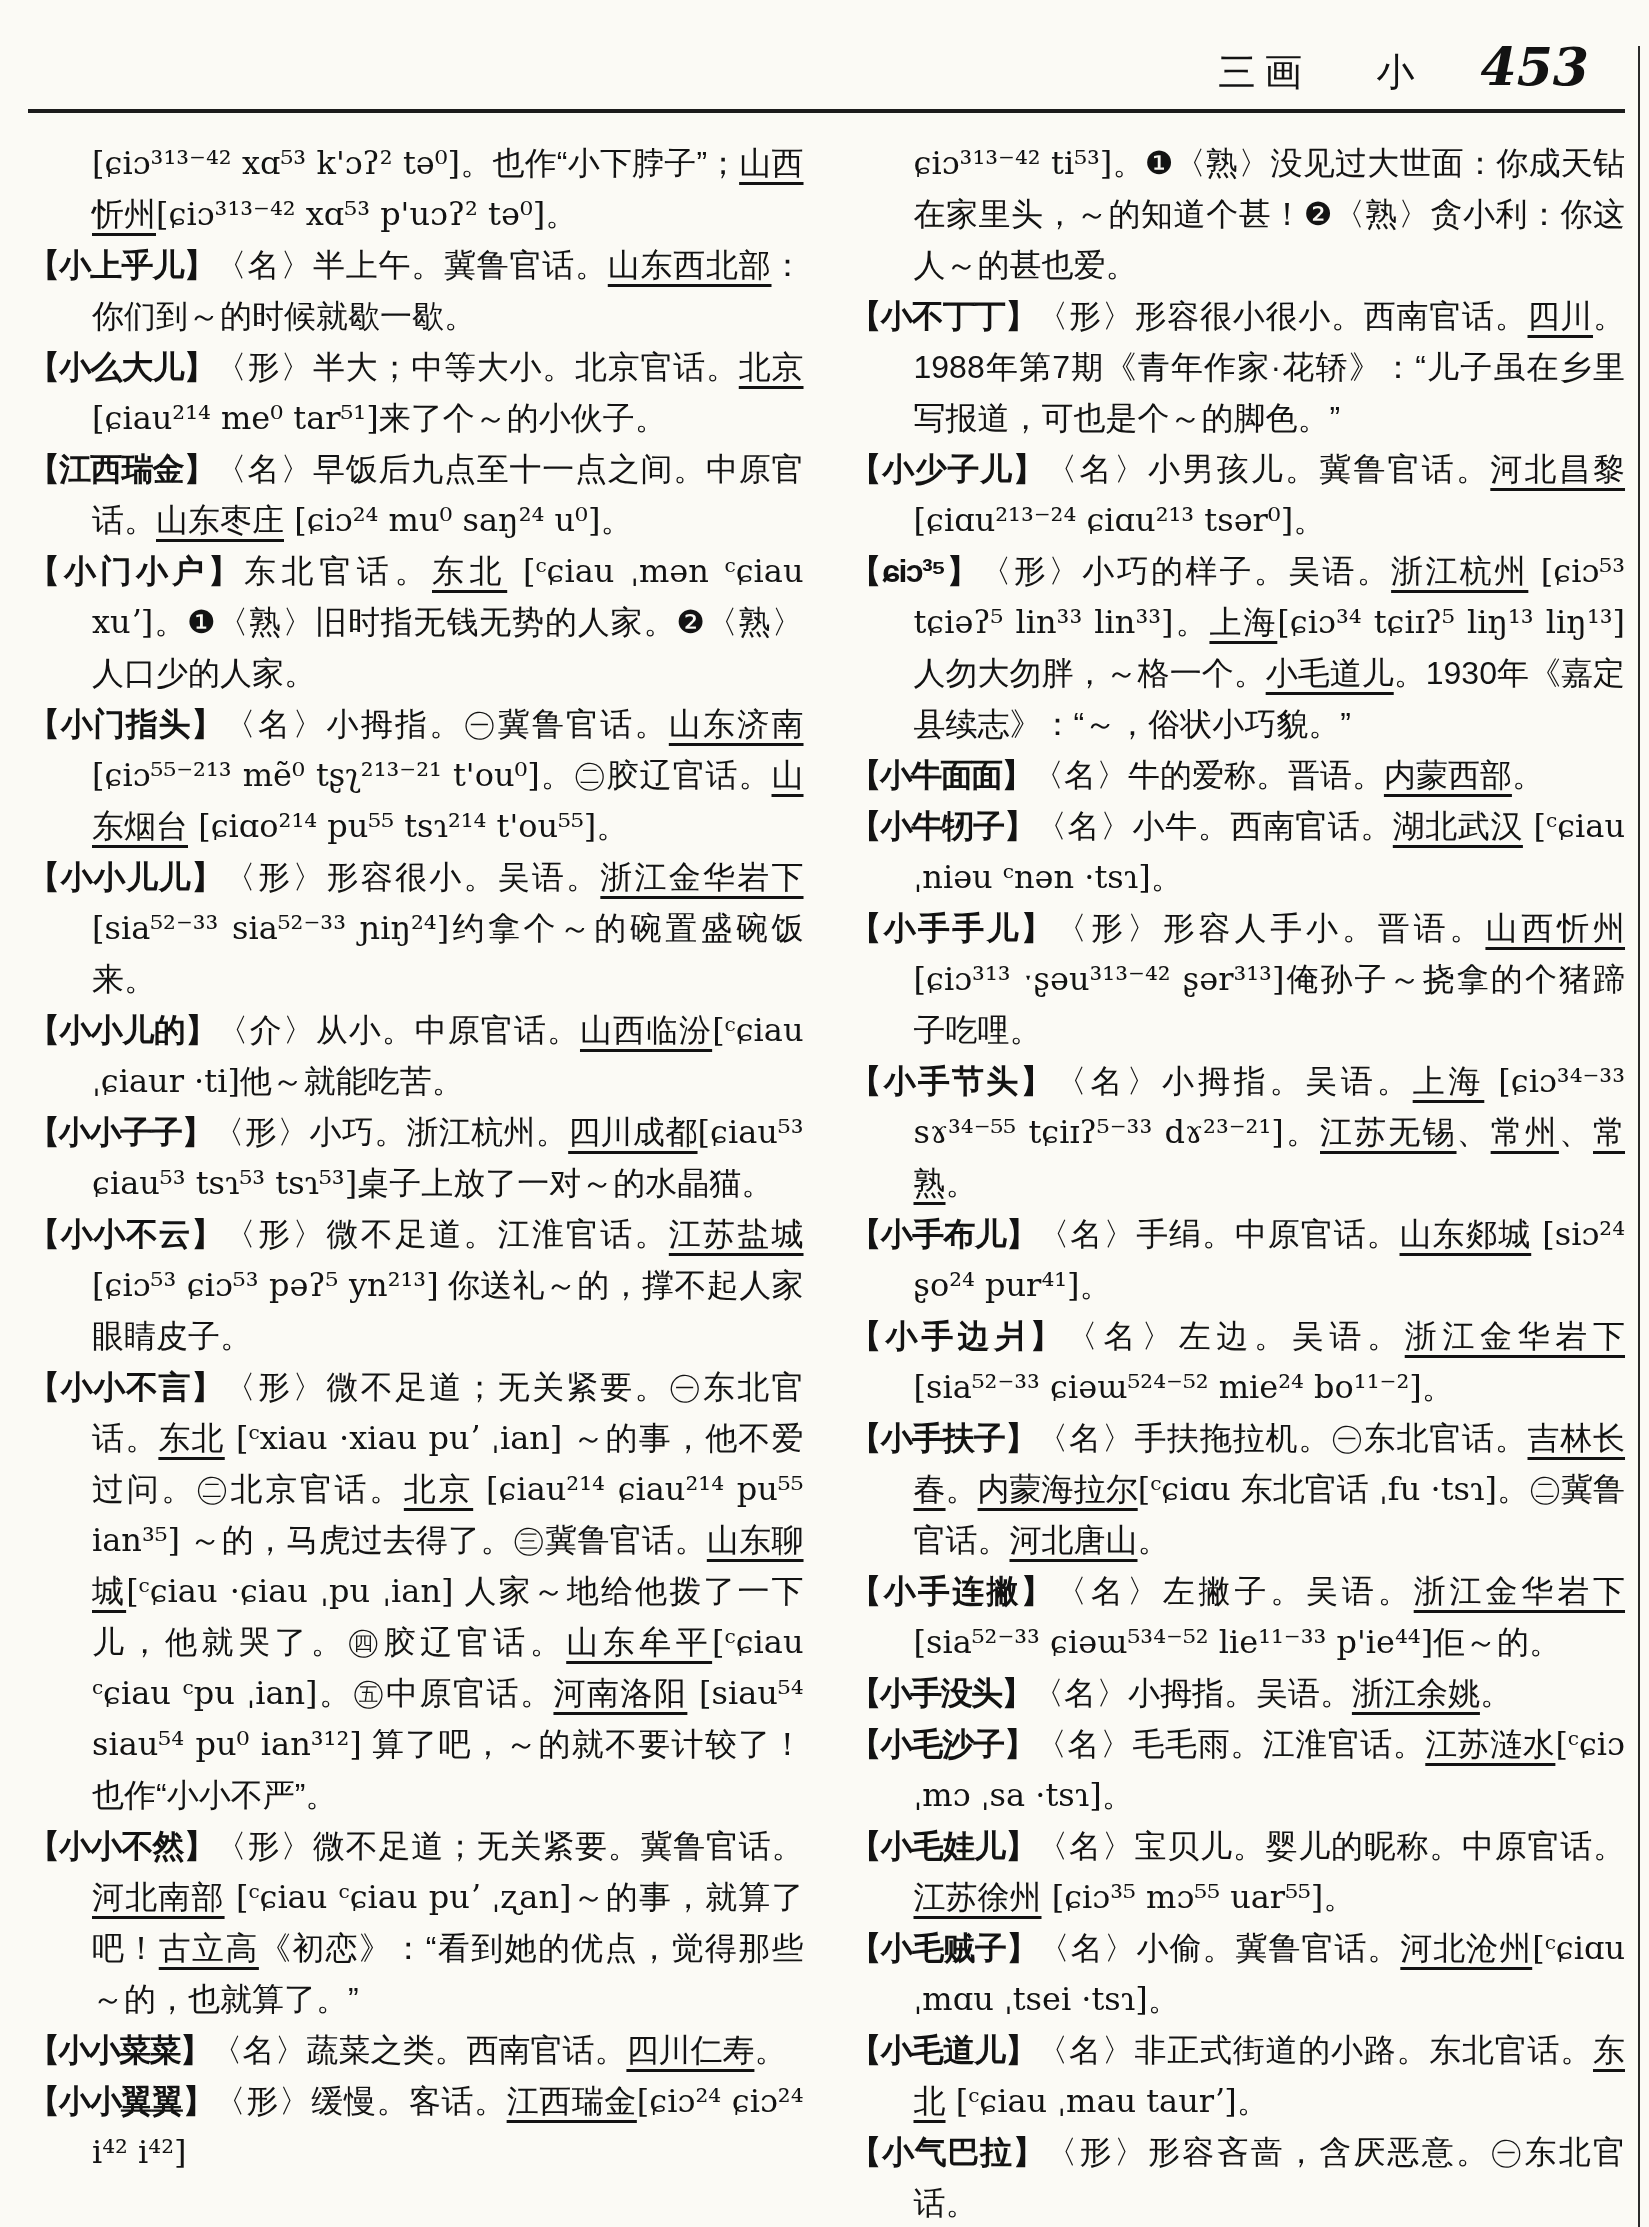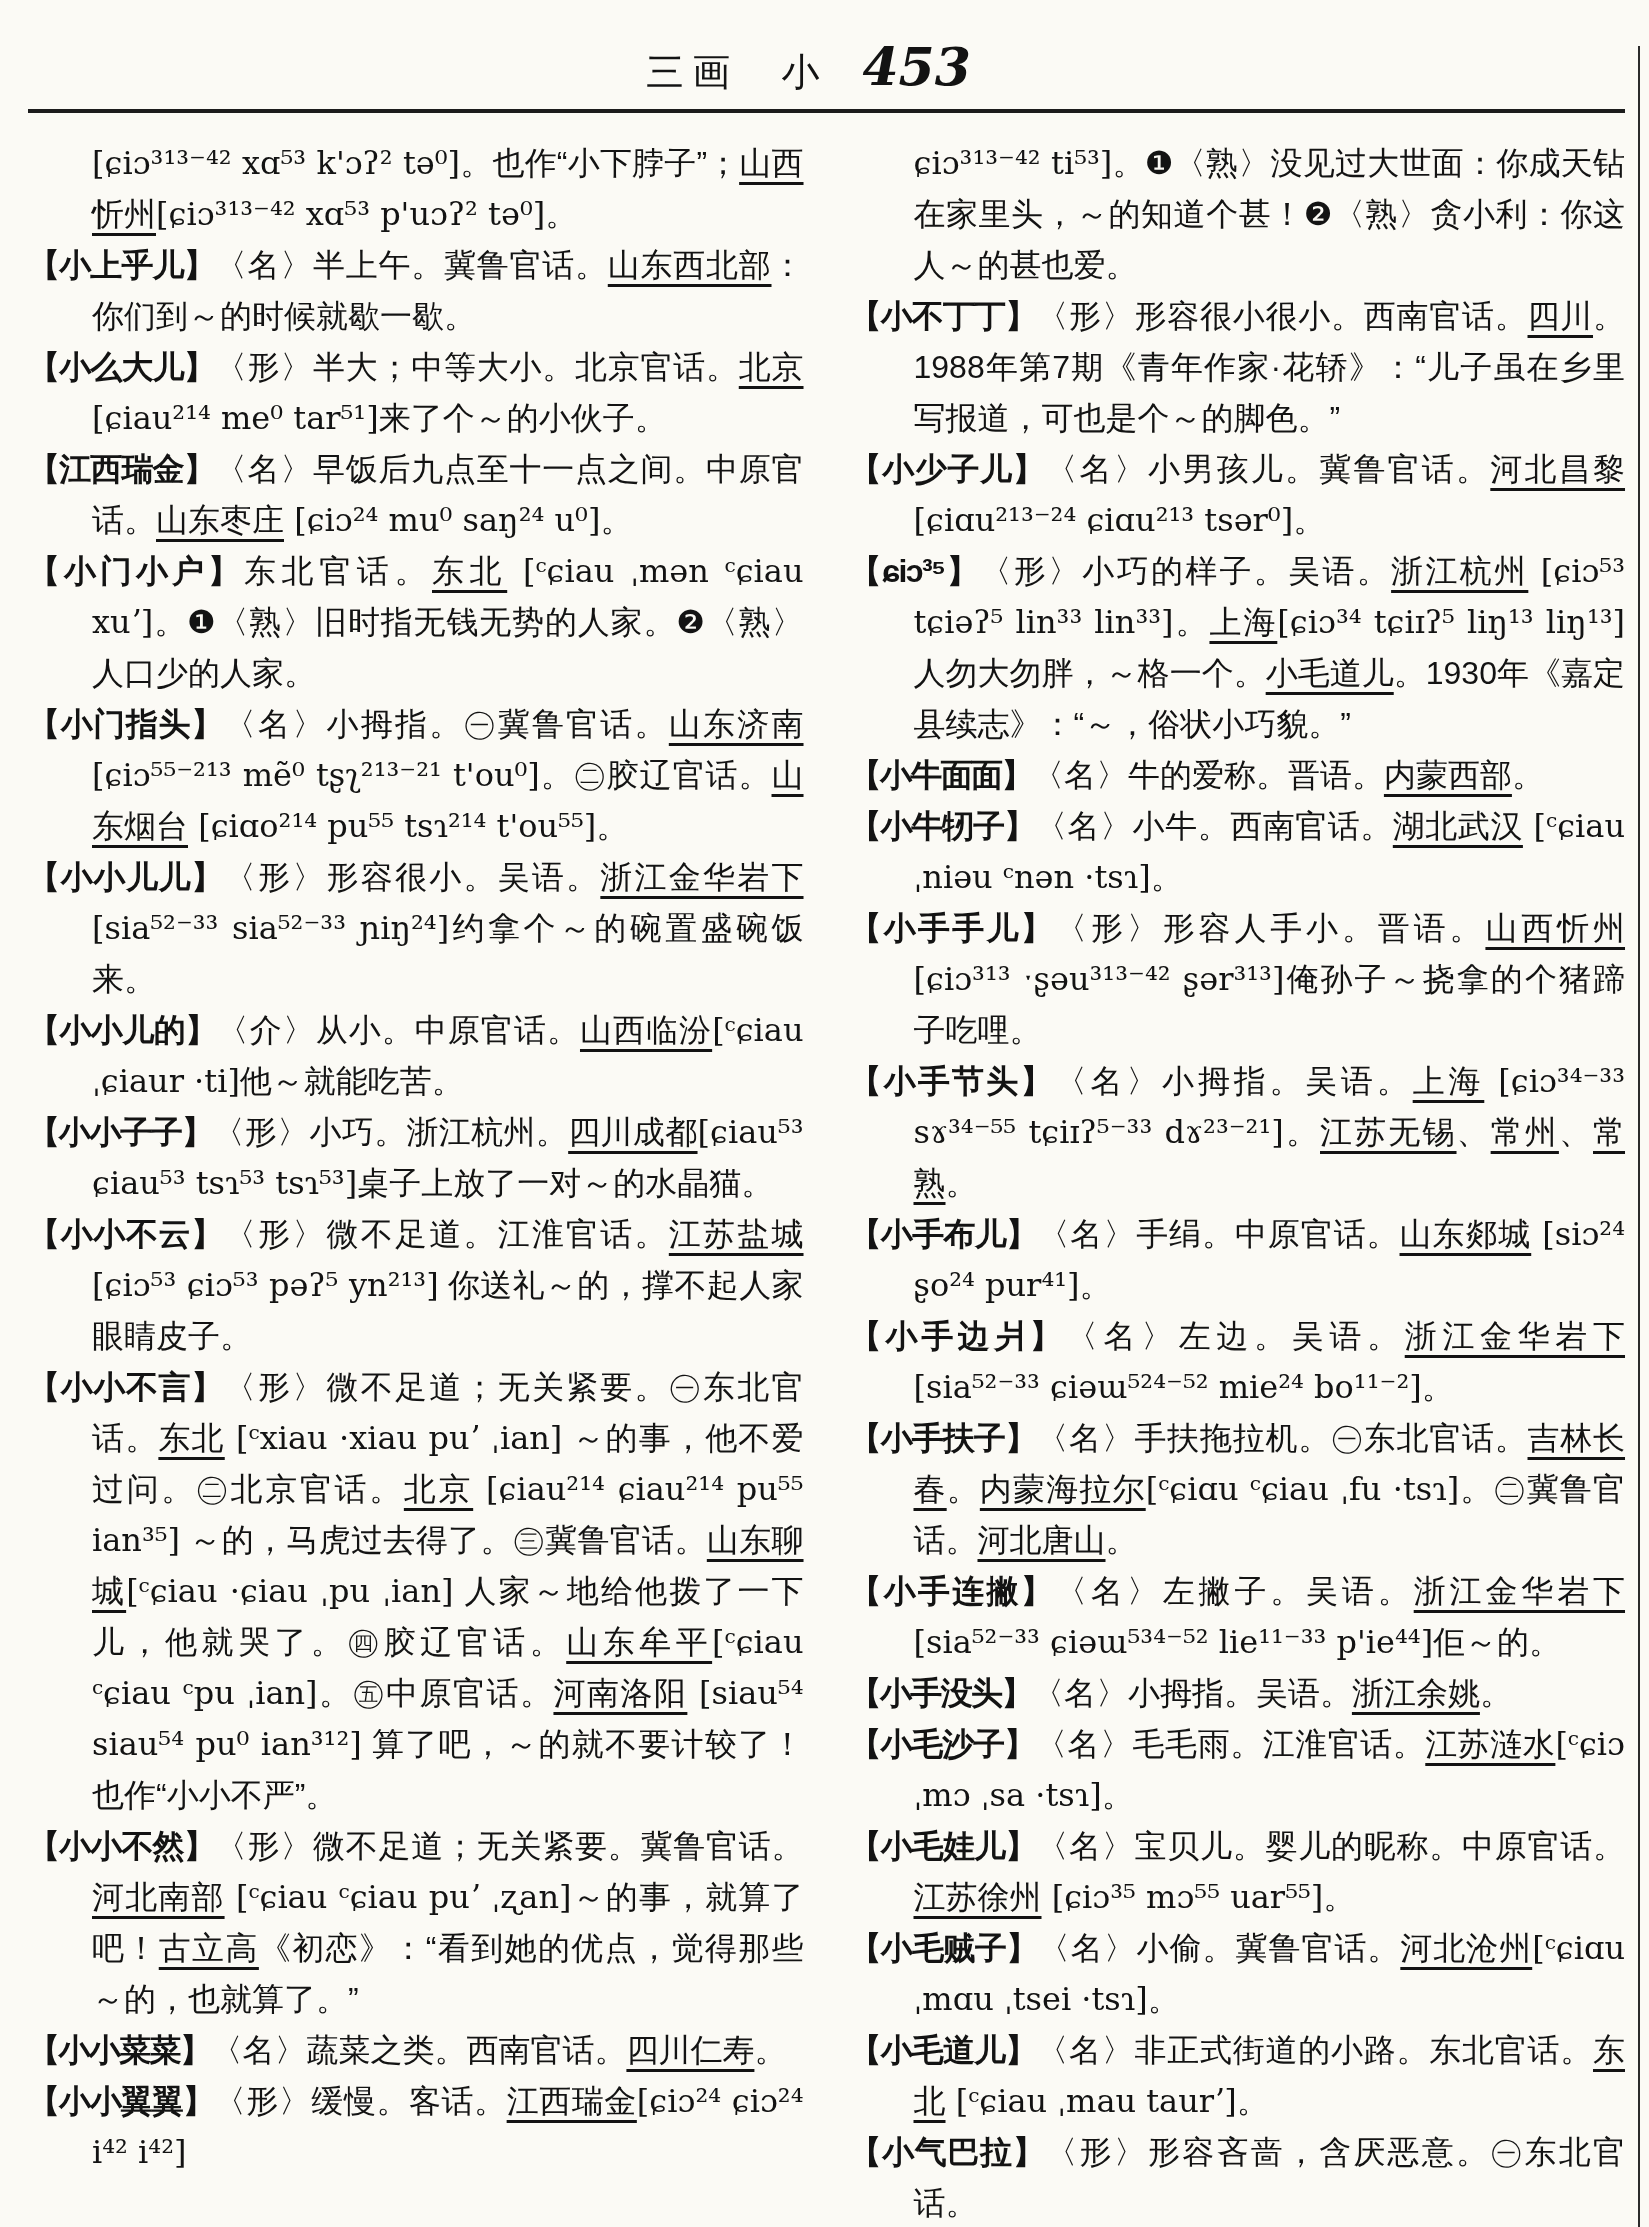--- a/index.html
+++ b/index.html
@@ -4,21 +4,21 @@
 <style>
   html,body{margin:0;padding:0;}
   body{
     width:1650px;height:2227px;
     background:#fbfaf5;color:#131313;
     font-family:"Liberation Sans",sans-serif;
     overflow:hidden;
   }
   .page{position:relative;width:100%;height:100%;box-sizing:border-box;padding:20px 25px 0 28px;}
   .header{
-    display:flex;justify-content:center;align-items:baseline;gap:43px;
+    display:flex;justify-content:flex-end;align-items:baseline;gap:66px;
     padding-right:36px;margin-top:16.5px;font-size:38px;line-height:1.15;
   }
   .sec{letter-spacing:8.2px;font-weight:500;}
   .rad{letter-spacing:0;}
   .pagenum{font-family:"DejaVu Serif",serif;font-style:italic;font-weight:bold;font-size:52px;}
   .rule{height:3.3px;background:#1c1c1c;margin-top:13.2px;}
   .cols{display:flex;gap:46px;margin-top:25px;}
   .col{flex:1 1 0;min-width:0;}
   .entry{
     margin:0;font-size:32px;line-height:51px;text-align:justify;
@@ -62,21 +62,21 @@
         <p class="entry cont"><span class="ipa">ɕiɔ³¹³⁻⁴² ti⁵³]</span><span class="zh">。❶〈熟〉没见过大世面：你成天钻在家里头，～的知道个甚！❷〈熟〉贪小利：你这人～的甚也爱。</span></p>
         <p class="entry"><span class="head">【小不丁丁】</span><span class="zh">〈形〉形容很小很小。西南官话。</span><span class="under">四川</span><span class="zh">。1988年第7期《青年作家·花轿》：“儿子虽在乡里写报道，可也是个～的脚色。”</span></p>
         <p class="entry"><span class="head">【小少子儿】</span><span class="zh">〈名〉小男孩儿。冀鲁官话。</span><span class="under">河北昌黎</span><span class="ipa"> [ɕiɑu²¹³⁻²⁴ ɕiɑu²¹³ tsər⁰]</span><span class="zh">。</span></p>
         <p class="entry"><span class="head">【ɕiɔ³⁵】</span><span class="zh">〈形〉小巧的样子。吴语。</span><span class="under">浙江杭州</span><span class="ipa"> [ɕiɔ⁵³ tɕiəʔ⁵ lin³³ lin³³]</span><span class="zh">。</span><span class="under">上海</span><span class="ipa">[ɕiɔ³⁴ tɕiɪʔ⁵ liŋ¹³ liŋ¹³]</span><span class="zh"> 人勿大勿胖，～格一个。</span><span class="under">小毛道儿</span><span class="zh">。1930年《嘉定县续志》：“～，俗状小巧貌。”</span></p>
         <p class="entry"><span class="head">【小牛面面】</span><span class="zh">〈名〉牛的爱称。晋语。</span><span class="under">内蒙西部</span><span class="zh">。</span></p>
         <p class="entry"><span class="head">【小牛牣子】</span><span class="zh">〈名〉小牛。西南官话。</span><span class="under">湖北武汉</span><span class="ipa"> [ᶜɕiau ˌniəu ᶜnən ·tsɿ]</span><span class="zh">。</span></p>
         <p class="entry"><span class="head">【小手手儿】</span><span class="zh">〈形〉形容人手小。晋语。</span><span class="under">山西忻州</span><span class="ipa">[ɕiɔ³¹³ ˑʂəu³¹³⁻⁴² ʂər³¹³]</span><span class="zh">俺孙子～挠拿的个猪蹄子吃哩。</span></p>
         <p class="entry"><span class="head">【小手节头】</span><span class="zh">〈名〉小拇指。吴语。</span><span class="under">上海</span><span class="ipa"> [ɕiɔ³⁴⁻³³ sɤ³⁴⁻⁵⁵ tɕiɪʔ⁵⁻³³ dɤ²³⁻²¹]</span><span class="zh">。</span><span class="under">江苏无锡</span><span class="zh">、</span><span class="under">常州</span><span class="zh">、</span><span class="under">常熟</span><span class="zh">。</span></p>
         <p class="entry"><span class="head">【小手布儿】</span><span class="zh">〈名〉手绢。中原官话。</span><span class="under">山东郯城</span><span class="ipa"> [siɔ²⁴ ʂo²⁴ pur⁴¹]</span><span class="zh">。</span></p>
         <p class="entry"><span class="head">【小手边爿】</span><span class="zh">〈名〉左边。吴语。</span><span class="under">浙江金华岩下</span><span class="ipa"> [sia⁵²⁻³³ ɕiəɯ⁵²⁴⁻⁵² mie²⁴ bo¹¹⁻²]</span><span class="zh">。</span></p>
-        <p class="entry"><span class="head">【小手扶子】</span><span class="zh">〈名〉手扶拖拉机。㊀东北官话。</span><span class="under">吉林长春</span><span class="zh">。</span><span class="under">内蒙海拉尔</span><span class="ipa">[ᶜɕiɑu ᶜɕiau ˌfu ·tsɿ]</span><span class="zh">。㊁冀鲁官话。</span><span class="under">河北唐山</span><span class="zh">。</span></p>
+        <p class="entry"><span class="head">【小手扶子】</span><span class="zh">〈名〉手扶拖拉机。㊀东北官话。</span><span class="under">吉林长春</span><span class="zh">。</span><span class="under">内蒙海拉尔</span><span class="ipa">[ᶜɕiɑu 东北官话 ˌfu ·tsɿ]</span><span class="zh">。㊁冀鲁官话。</span><span class="under">河北唐山</span><span class="zh">。</span></p>
         <p class="entry"><span class="head">【小手连撇】</span><span class="zh">〈名〉左撇子。吴语。</span><span class="under">浙江金华岩下</span><span class="ipa"> [sia⁵²⁻³³ ɕiəɯ⁵³⁴⁻⁵² lie¹¹⁻³³ p'ie⁴⁴]</span><span class="zh">佢～的。</span></p>
         <p class="entry"><span class="head">【小手没头】</span><span class="zh">〈名〉小拇指。吴语。</span><span class="under">浙江余姚</span><span class="zh">。</span></p>
         <p class="entry"><span class="head">【小毛沙子】</span><span class="zh">〈名〉毛毛雨。江淮官话。</span><span class="under">江苏涟水</span><span class="ipa">[ᶜɕiɔ ˌmɔ ˌsa ·tsɿ]</span><span class="zh">。</span></p>
         <p class="entry"><span class="head">【小毛娃儿】</span><span class="zh">〈名〉宝贝儿。婴儿的昵称。中原官话。</span><span class="under">江苏徐州</span><span class="ipa"> [ɕiɔ³⁵ mɔ⁵⁵ uar⁵⁵]</span><span class="zh">。</span></p>
         <p class="entry"><span class="head">【小毛贼子】</span><span class="zh">〈名〉小偷。冀鲁官话。</span><span class="under">河北沧州</span><span class="ipa">[ᶜɕiɑu ˌmɑu ˌtsei ·tsɿ]</span><span class="zh">。</span></p>
         <p class="entry"><span class="head">【小毛道儿】</span><span class="zh">〈名〉非正式街道的小路。东北官话。</span><span class="under">东北</span><span class="ipa"> [ᶜɕiau ˌmau taurʼ]</span><span class="zh">。</span></p>
         <p class="entry"><span class="head">【小气巴拉】</span><span class="zh">〈形〉形容吝啬，含厌恶意。㊀东北官话。</span></p>
       </div>
   </div>
   <div class="page-edge"></div>

